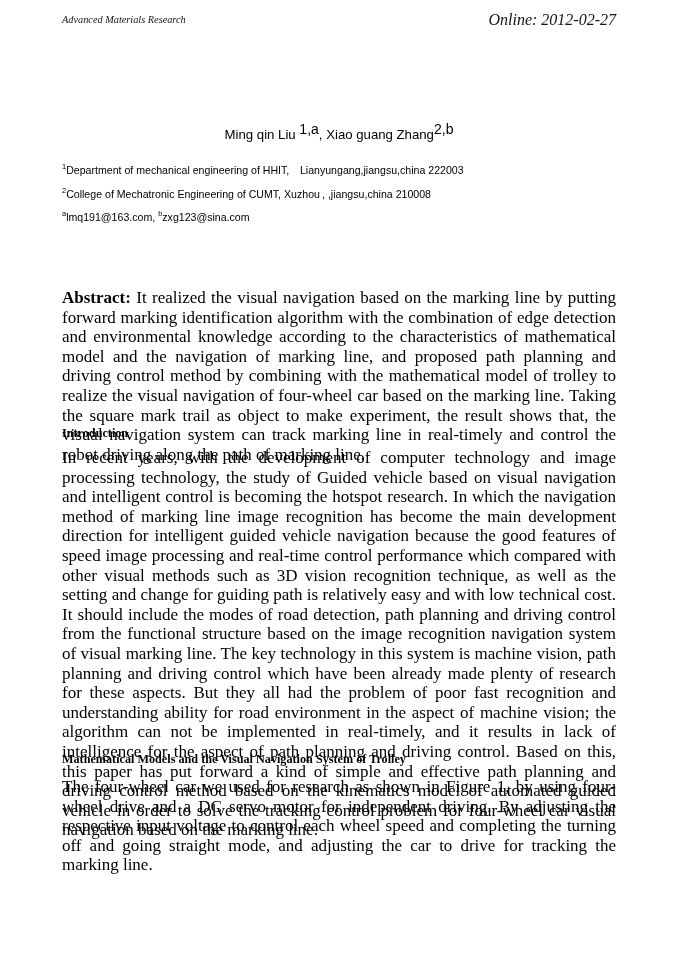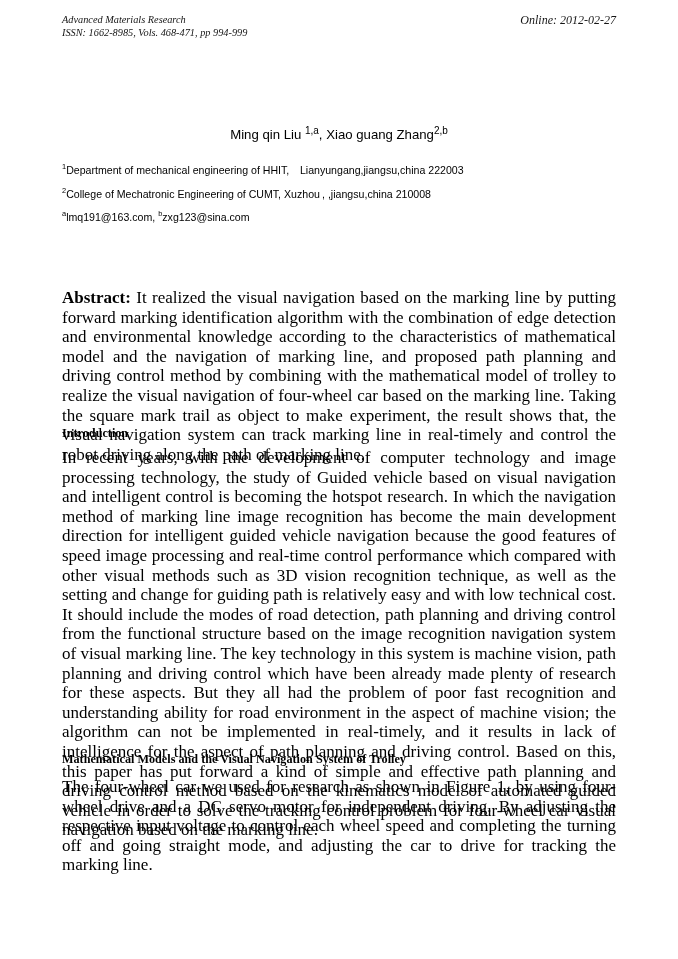--- a/index.html
+++ b/index.html
@@ -42,21 +42,21 @@
     font-style: italic;
     font-size: 10.3px;
     line-height: 12.6px;
     color: #141414;
     white-space: nowrap;
   }
   .masthead-left div { white-space: nowrap; }
   .masthead-right {
     font-family: "Liberation Serif", "DejaVu Serif", serif;
     font-style: italic;
-    font-size: 12px;
+    font-size: 16px;
     line-height: 12.6px;
     color: #141414;
     white-space: nowrap;
     padding-top: 0px;
   }
 
   
   .doc-title {
     position: absolute;
     left: 62px;
@@ -77,21 +77,21 @@
     left: 62px;
     top: 126px;
     width: 554px;
     text-align: center;
     font-family: "Liberation Sans", "DejaVu Sans", sans-serif;
     font-size: 13.2px;
     line-height: 17px;
     color: #000000;
   }
   .authors sup {
-    font-size: 10px;
+    font-size: 14px;
     vertical-align: super;
     line-height: 0;
   }
 
   
   .affil {
     position: absolute;
     left: 62px;
     width: 554px;
     text-align: left;
@@ -159,21 +159,20 @@
 </style>
 </head>
 <body>
 
 <div class="page">
 
   <div class="masthead">
     <div class="masthead-row">
       <div class="masthead-left">
         <div>Advanced Materials Research</div>
-        <div>ISSN: 1662-8985, Vols. 468-471, pp 994-999</div>
       </div>
       <div class="masthead-right">Online: 2012-02-27</div>
     </div>
   </div>
 
 
   <div class="authors">
     <span>Ming qin Liu</span><span> </span><sup>1,a</sup><span>, </span><span>Xiao guang Zhang</span><sup>2,b</sup>
   </div>
 

